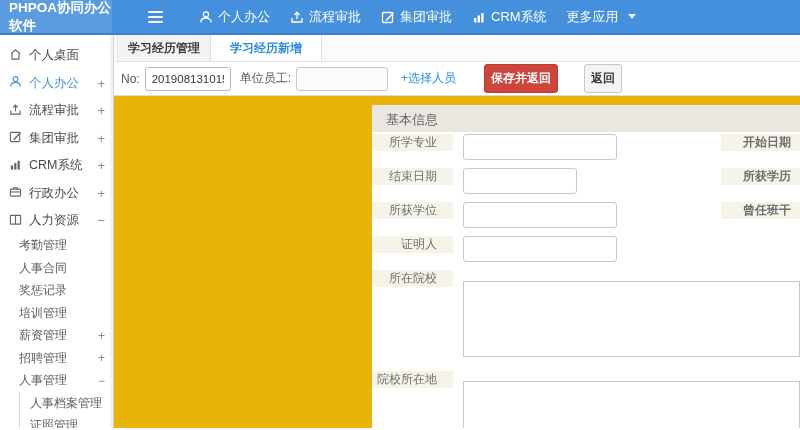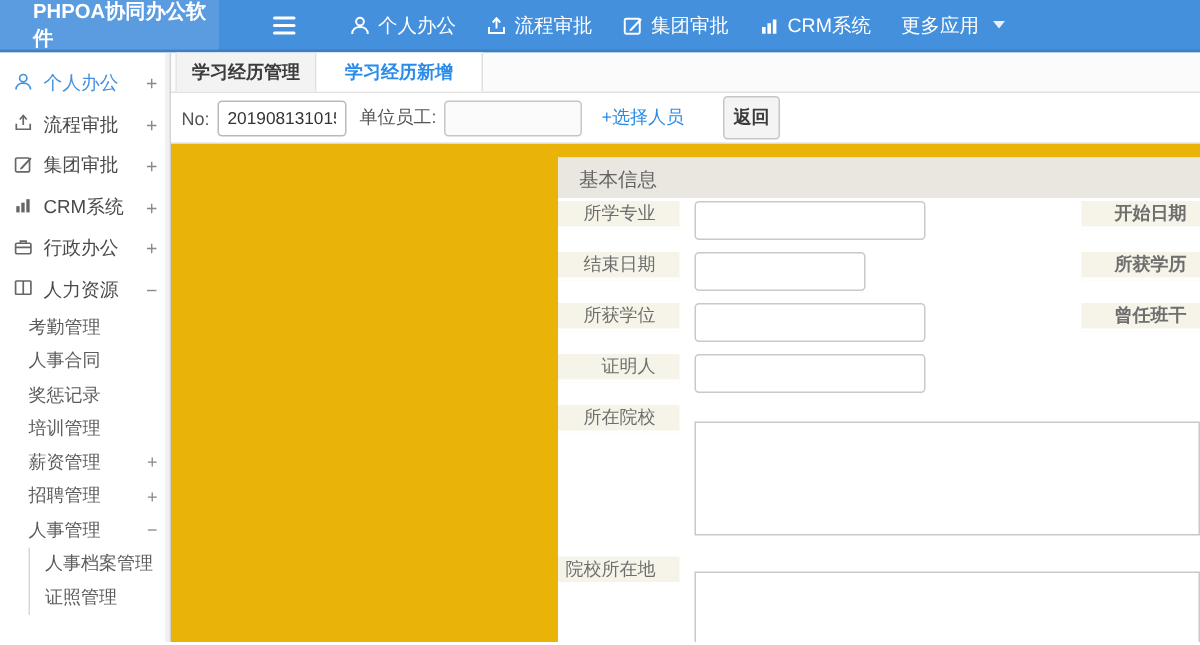--- a/index.html
+++ b/index.html
@@ -1,21 +1,21 @@
 <!DOCTYPE html>
 <html><head>
 <meta charset="utf-8">
 <style>
   * { margin:0; padding:0; box-sizing:border-box; }
   html,body { width:800px; height:430px; overflow:hidden; }
   body { font-family:"Liberation Sans","DejaVu Sans",sans-serif; font-size:12px; color:#444; background:#fff; }
 
   
   .navbar { height:35px; background:#4590dc; border-bottom:2px solid #3d7fc2; display:flex; align-items:stretch; color:#fff; }
-  .logo { width:146px; background:#5b9ce1; display:flex; align-items:center; padding-left:22px; font-size:13.5px; font-weight:bold; letter-spacing:0; }
+  .logo { width:112px; background:#5b9ce1; display:flex; align-items:center; padding-left:9px; font-size:13.5px; font-weight:bold; letter-spacing:0; }
   .hamburger { margin-left:36px; display:flex; flex-direction:column; justify-content:center; gap:3px; cursor:pointer; }
   .hamburger span { display:block; width:15px; height:2px; background:#fff; border-radius:1px; }
   .nav-menu { display:flex; align-items:center; margin-left:26px; }
   .nav-item { display:flex; align-items:center; gap:5px; padding:0 10px; font-size:13px; color:#fff; cursor:pointer; height:33px; }
   .nav-item svg { display:block; }
   .caret { width:0; height:0; border-left:4px solid transparent; border-right:4px solid transparent; border-top:5px solid #e8f1fb; margin-left:4px; }
 
   
   .main-row { display:flex; height:393px; }
 
@@ -116,20 +116,28 @@
     <div class="nav-item">
       <span>更多应用</span>
       <span class="caret"></span>
     </div>
   </nav>
 </header>
 
 <div class="main-row">
 
   <aside class="sidebar">
+    <div class="side-item">
+      <span><svg width="13" height="13" viewBox="0 0 14 14" fill="none" stroke="#666" stroke-width="1.2">
+            <path d="M2 6.5L7 2l5 4.5"></path>
+            <path d="M3.3 6v6h7.4V6"></path>
+          </svg></span>
+      <span>个人桌面</span>
+      <span class="expander"></span>
+    </div>
     <div class="side-item active">
       <span><svg width="13" height="13" viewBox="0 0 14 14" fill="none" stroke="#4590dc" stroke-width="1.2">
             <circle cx="7" cy="4.4" r="2.6"></circle>
             <path d="M1.8 12.6c0-2.9 2.3-4.6 5.2-4.6s5.2 1.7 5.2 4.6"></path>
           </svg></span>
       <span>个人办公</span>
       <span class="expander">+</span>
     </div>
     <div class="side-item">
       <span><svg width="13" height="13" viewBox="0 0 14 14" fill="none" stroke="#666" stroke-width="1.2">
@@ -218,20 +226,21 @@
         <span>学习经历新增</span>
       </div>
     </div>
 
     <div class="toolbar">
       <span class="tb-label">No:</span>
       <input class="tb-input no-input" value="20190813101546" style="">
       <span class="tb-label">单位员工:</span>
       <input class="tb-input emp-input" value="" style="">
       <span class="link">+选择人员</span>
+      <button class="btn-save">保存并返回</button>
       <button class="btn-back">返回</button>
     </div>
 
     <div class="workarea">
       <div class="form-panel">
         <div class="form-header">基本信息</div>
 
         <div class="frow">
           <div class="lbl">所学专业</div>
           <div class="fld">

